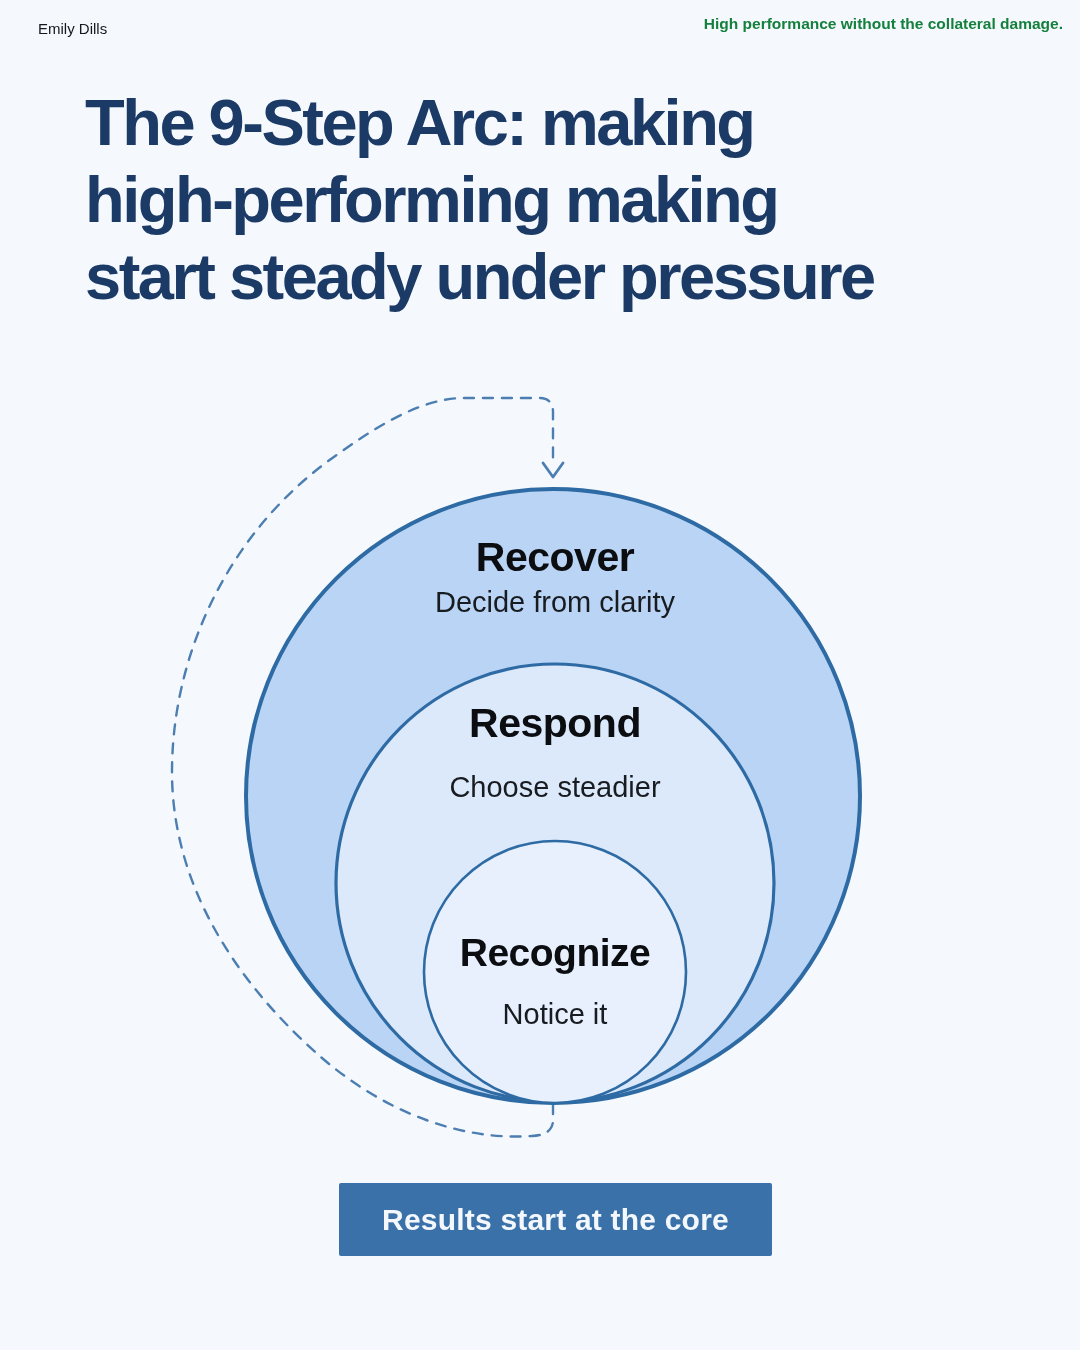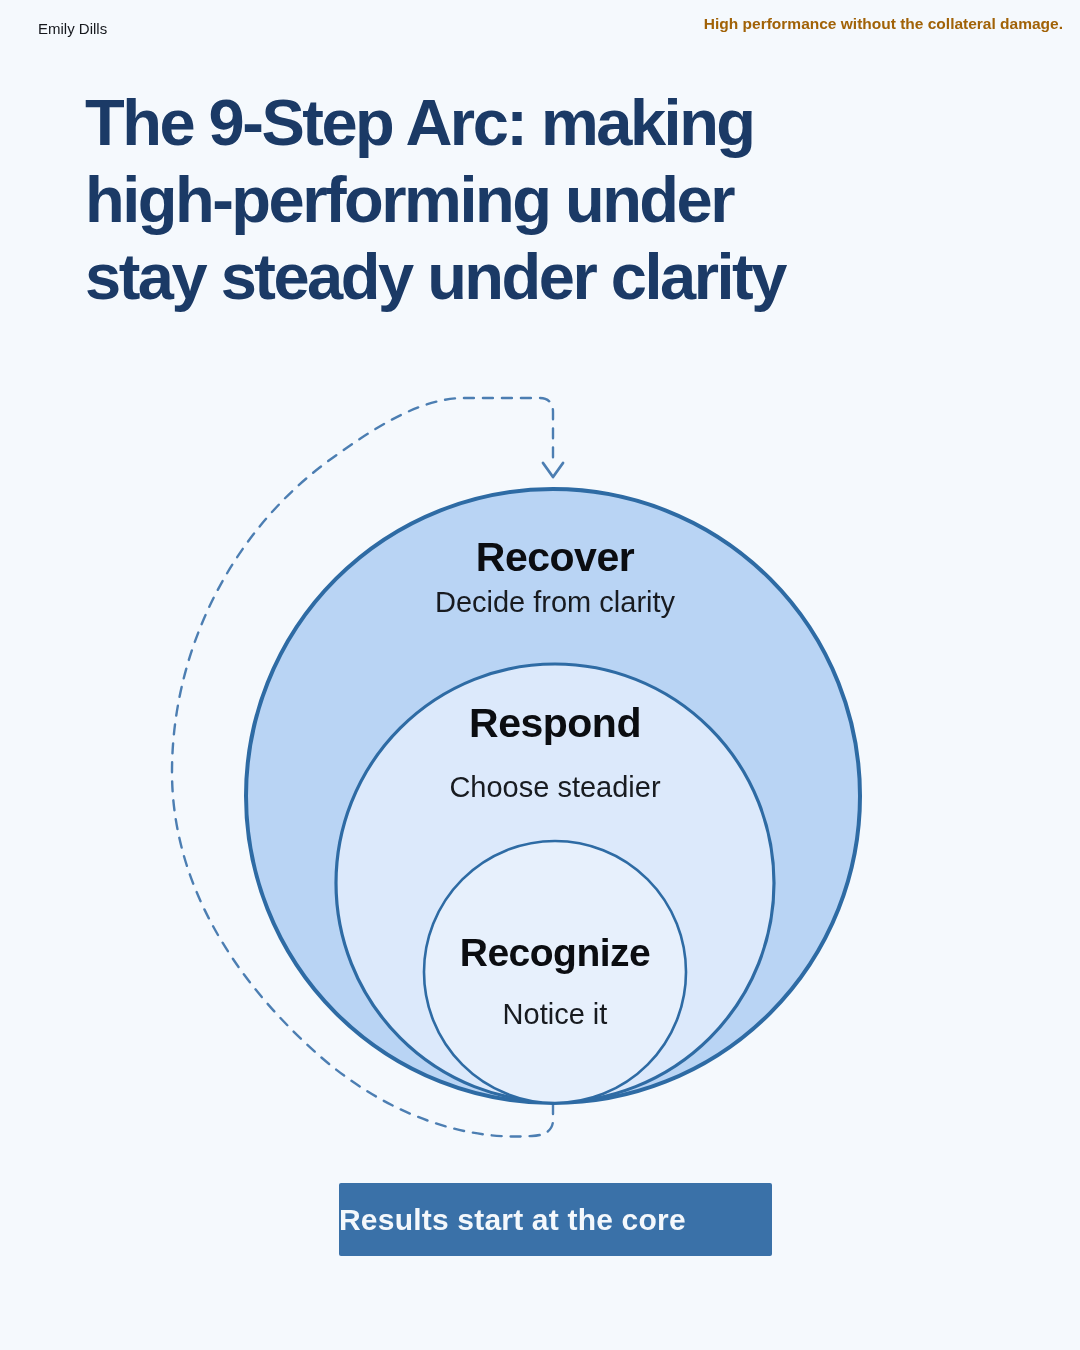--- a/index.html
+++ b/index.html
@@ -15,21 +15,21 @@
     left: 38px; top: 20px;
     font-size: 15px;
     font-weight: 500;
     color: #15181d;
   }
   .header-tagline {
     position: absolute;
     right: 17px; top: 15px;
     font-size: 15.5px;
     font-weight: 600;
-    color: #a16207;
+    color: #15803d;
   }
   .page-title {
     position: absolute;
     left: 85px; top: 84px;
     width: 960px;
     font-size: 65px;
     font-weight: 700;
     letter-spacing: -2.5px;
     line-height: 77px;
     color: #1b3a66;
@@ -55,38 +55,39 @@
     fill: #181b20;
   }
   .banner {
     position: absolute;
     left: 339px; top: 1183px;
     width: 433px; height: 73px;
     background: #3a71a8;
     border-radius: 2px;
     display: flex;
     align-items: center;
+    justify-content: center;
   }
   .banner-label {
     color: #f4f8fc;
     font-size: 30px;
     font-weight: 700;
     letter-spacing: 0.2px;
   }
 </style>
 </head>
 <body>
 
 <div class="header-author">Emily Dills</div>
 <div class="header-tagline">High performance without the collateral damage.</div>
 
 <h1 class="page-title">
   <span>The 9-Step Arc: making</span>
-  <span>high-performing under</span>
-  <span>stay steady under clarity</span>
+  <span>high-performing making</span>
+  <span>start steady under pressure</span>
 </h1>
 
 <svg class="diagram-svg" viewBox="0 0 1080 1350" xmlns="http://www.w3.org/2000/svg">
 
   <path d="M 553 1104 L 553 1120 Q 553 1135 532 1136
            C 462 1141 386 1113 322 1058
            C 245 991 172 893 172 772
            C 172 651 231 531 331 459
            C 375 427 421 398 464 398
            L 539 398 Q 553 398 553 412 L 553 466" fill="none" stroke="#4c7eb2" stroke-width="2.4" stroke-dasharray="10 9" stroke-linecap="round"></path>

